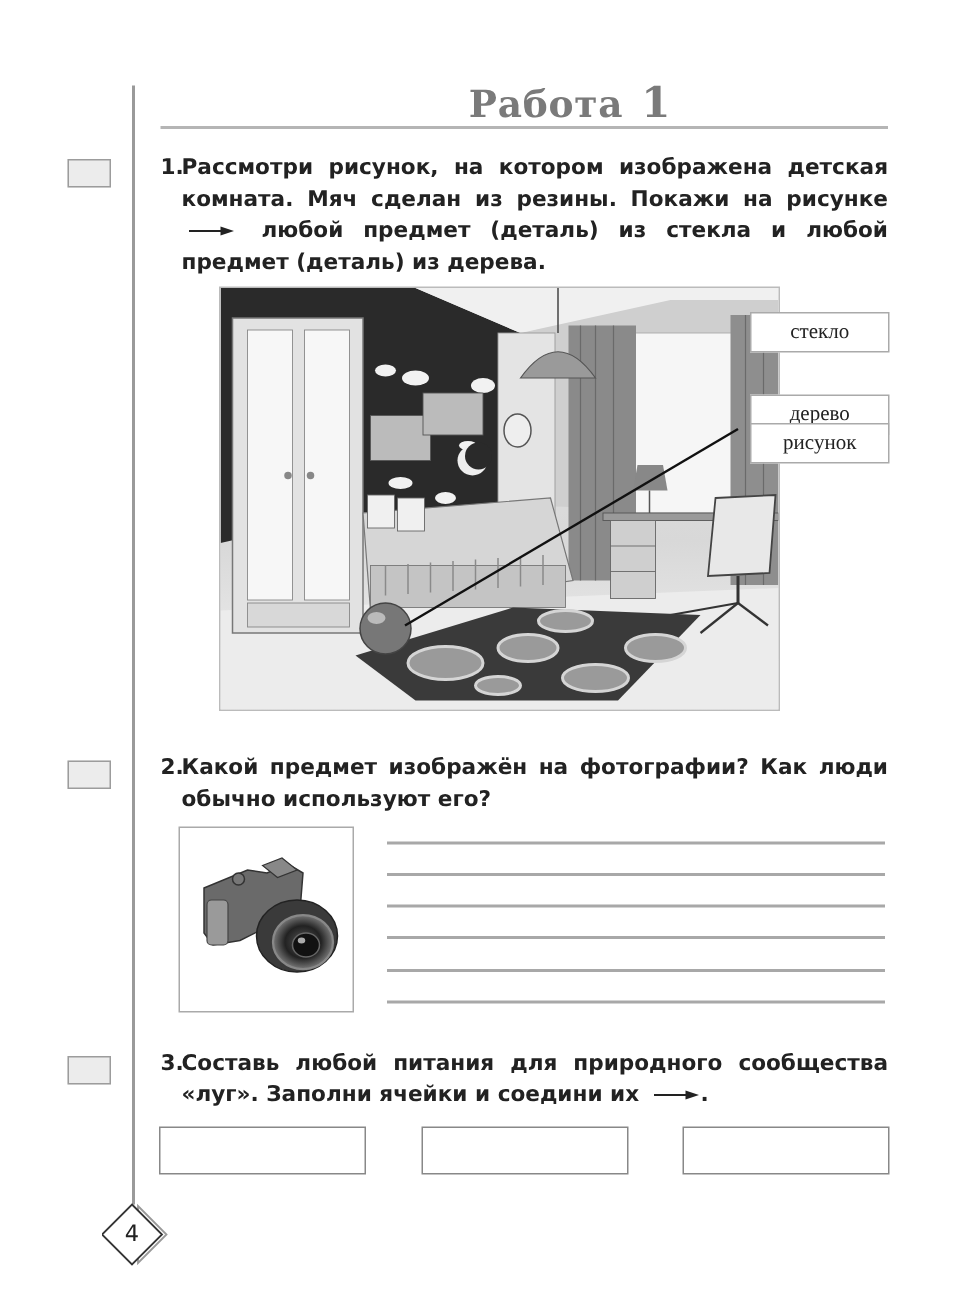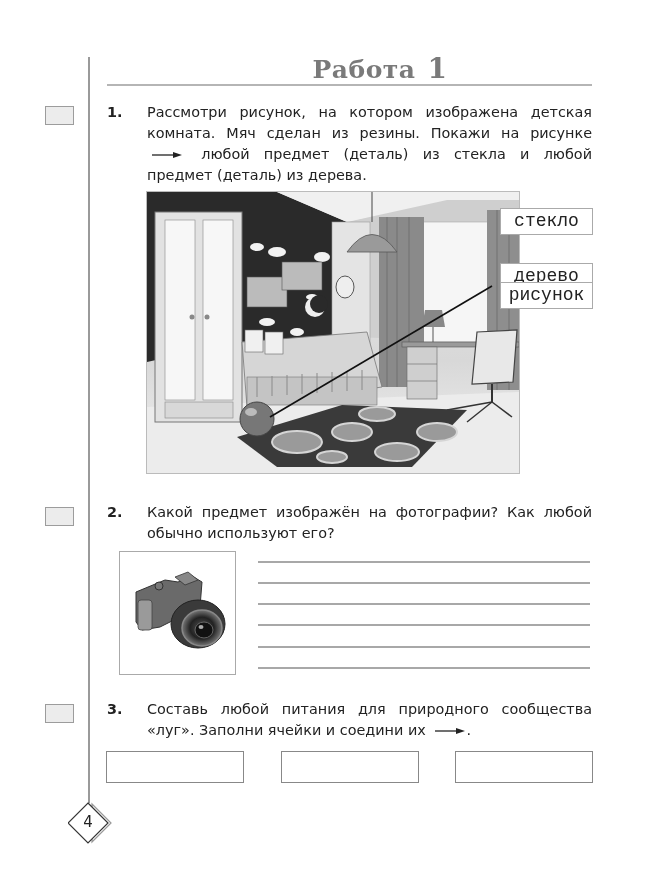--- a/index.html
+++ b/index.html
@@ -9,26 +9,26 @@
   }
   .abs { position:absolute; }
   .margin-line { left:88px; top:57px; width:1.5px; height:746px; background:#9a9a9a; }
   .title { left:90px; width:520px; top:52px; text-align:center;
     font-family:"DejaVu Serif", serif; font-weight:bold; font-size:25px; color:#7a7a7a; letter-spacing:0.5px;margin-left:30px; }
   .title .num { margin-left:12px; font-size:28px; }
   .title-rule { left:107px; top:84px; width:485px; height:2px; background:#b5b5b5; }
   .score-box { left:45px; width:27px; height:17px; border:1px solid #9c9c9c; background:#ececec; }
   .q { left:107px; width:485px; font-size:14.4px; line-height:21px; color:#222; }
   .q .qn { position:absolute; left:0; top:0; font-weight:bold; }
-  .q .qt { margin-left:40px; text-align:justify; text-align-last:left; }
+  .q .qt { margin-left:14px; text-align:justify; text-align-last:left;font-weight:bold; }
   .arrow { display:inline-block; width:32px; height:10px; vertical-align:middle; margin:0 4px; }
   .room { left:146px; top:191px; width:372px; height:281px; border:1px solid #bbb;
     background:linear-gradient(180deg,#e8e8e8 0%,#d8d8d8 60%,#f2f2f2 100%); overflow:hidden; }
   .label-box { width:91px; height:25px; border:1px solid #aaa; background:#fff;
-    font-family:Liberation Mono, monospace; font-size:18px; text-align:center; line-height:25px; color:#222; }
+    font-family:Liberation Serif, serif; font-size:14px; text-align:center; line-height:25px; color:#222; }
   .photo { left:119px; top:551px; width:115px; height:122px; border:1px solid #aaa; background:#fff; }
   .write-line { left:258px; width:332px; height:1.5px; background:#a8a8a8; }
   .chain-box { top:751px; width:136px; height:30px; border:1px solid #888; background:#fff; }
   .page-num { left:68px; top:802px; width:40px; height:40px; }
 </style>
 </head>
 <body>
 
 <div class="abs margin-line"></div>
 
@@ -148,21 +148,21 @@
   </svg>
 </div>
 
 <div class="abs label-box" style="left:500px; top:208px;">стекло</div>
 <div class="abs label-box" style="left:500px; top:263px;">дерево</div>
 <div class="abs label-box" style="left:500px; top:282px;">рисунок</div>
 
 <div class="abs score-box" style="top:507px;"></div>
 <div class="abs q" style="top:502px;">
   <span class="qn">2.</span>
-  <div class="qt">Какой предмет изображён на фотографии? Как любой обычно используют его?</div>
+  <div class="qt">Какой предмет изображён на фотографии? Как люди обычно используют его?</div>
 </div>
 
 <div class="abs photo">
   <svg width="115" height="122" viewBox="0 0 115 122">
     <defs>
       <radialGradient id="lensg" cx="50%" cy="50%" r="50%">
         <stop offset="0%" stop-color="#555"></stop>
           <stop offset="60%" stop-color="#222"></stop>
           <stop offset="100%" stop-color="#777"></stop>
       </radialGradient>

